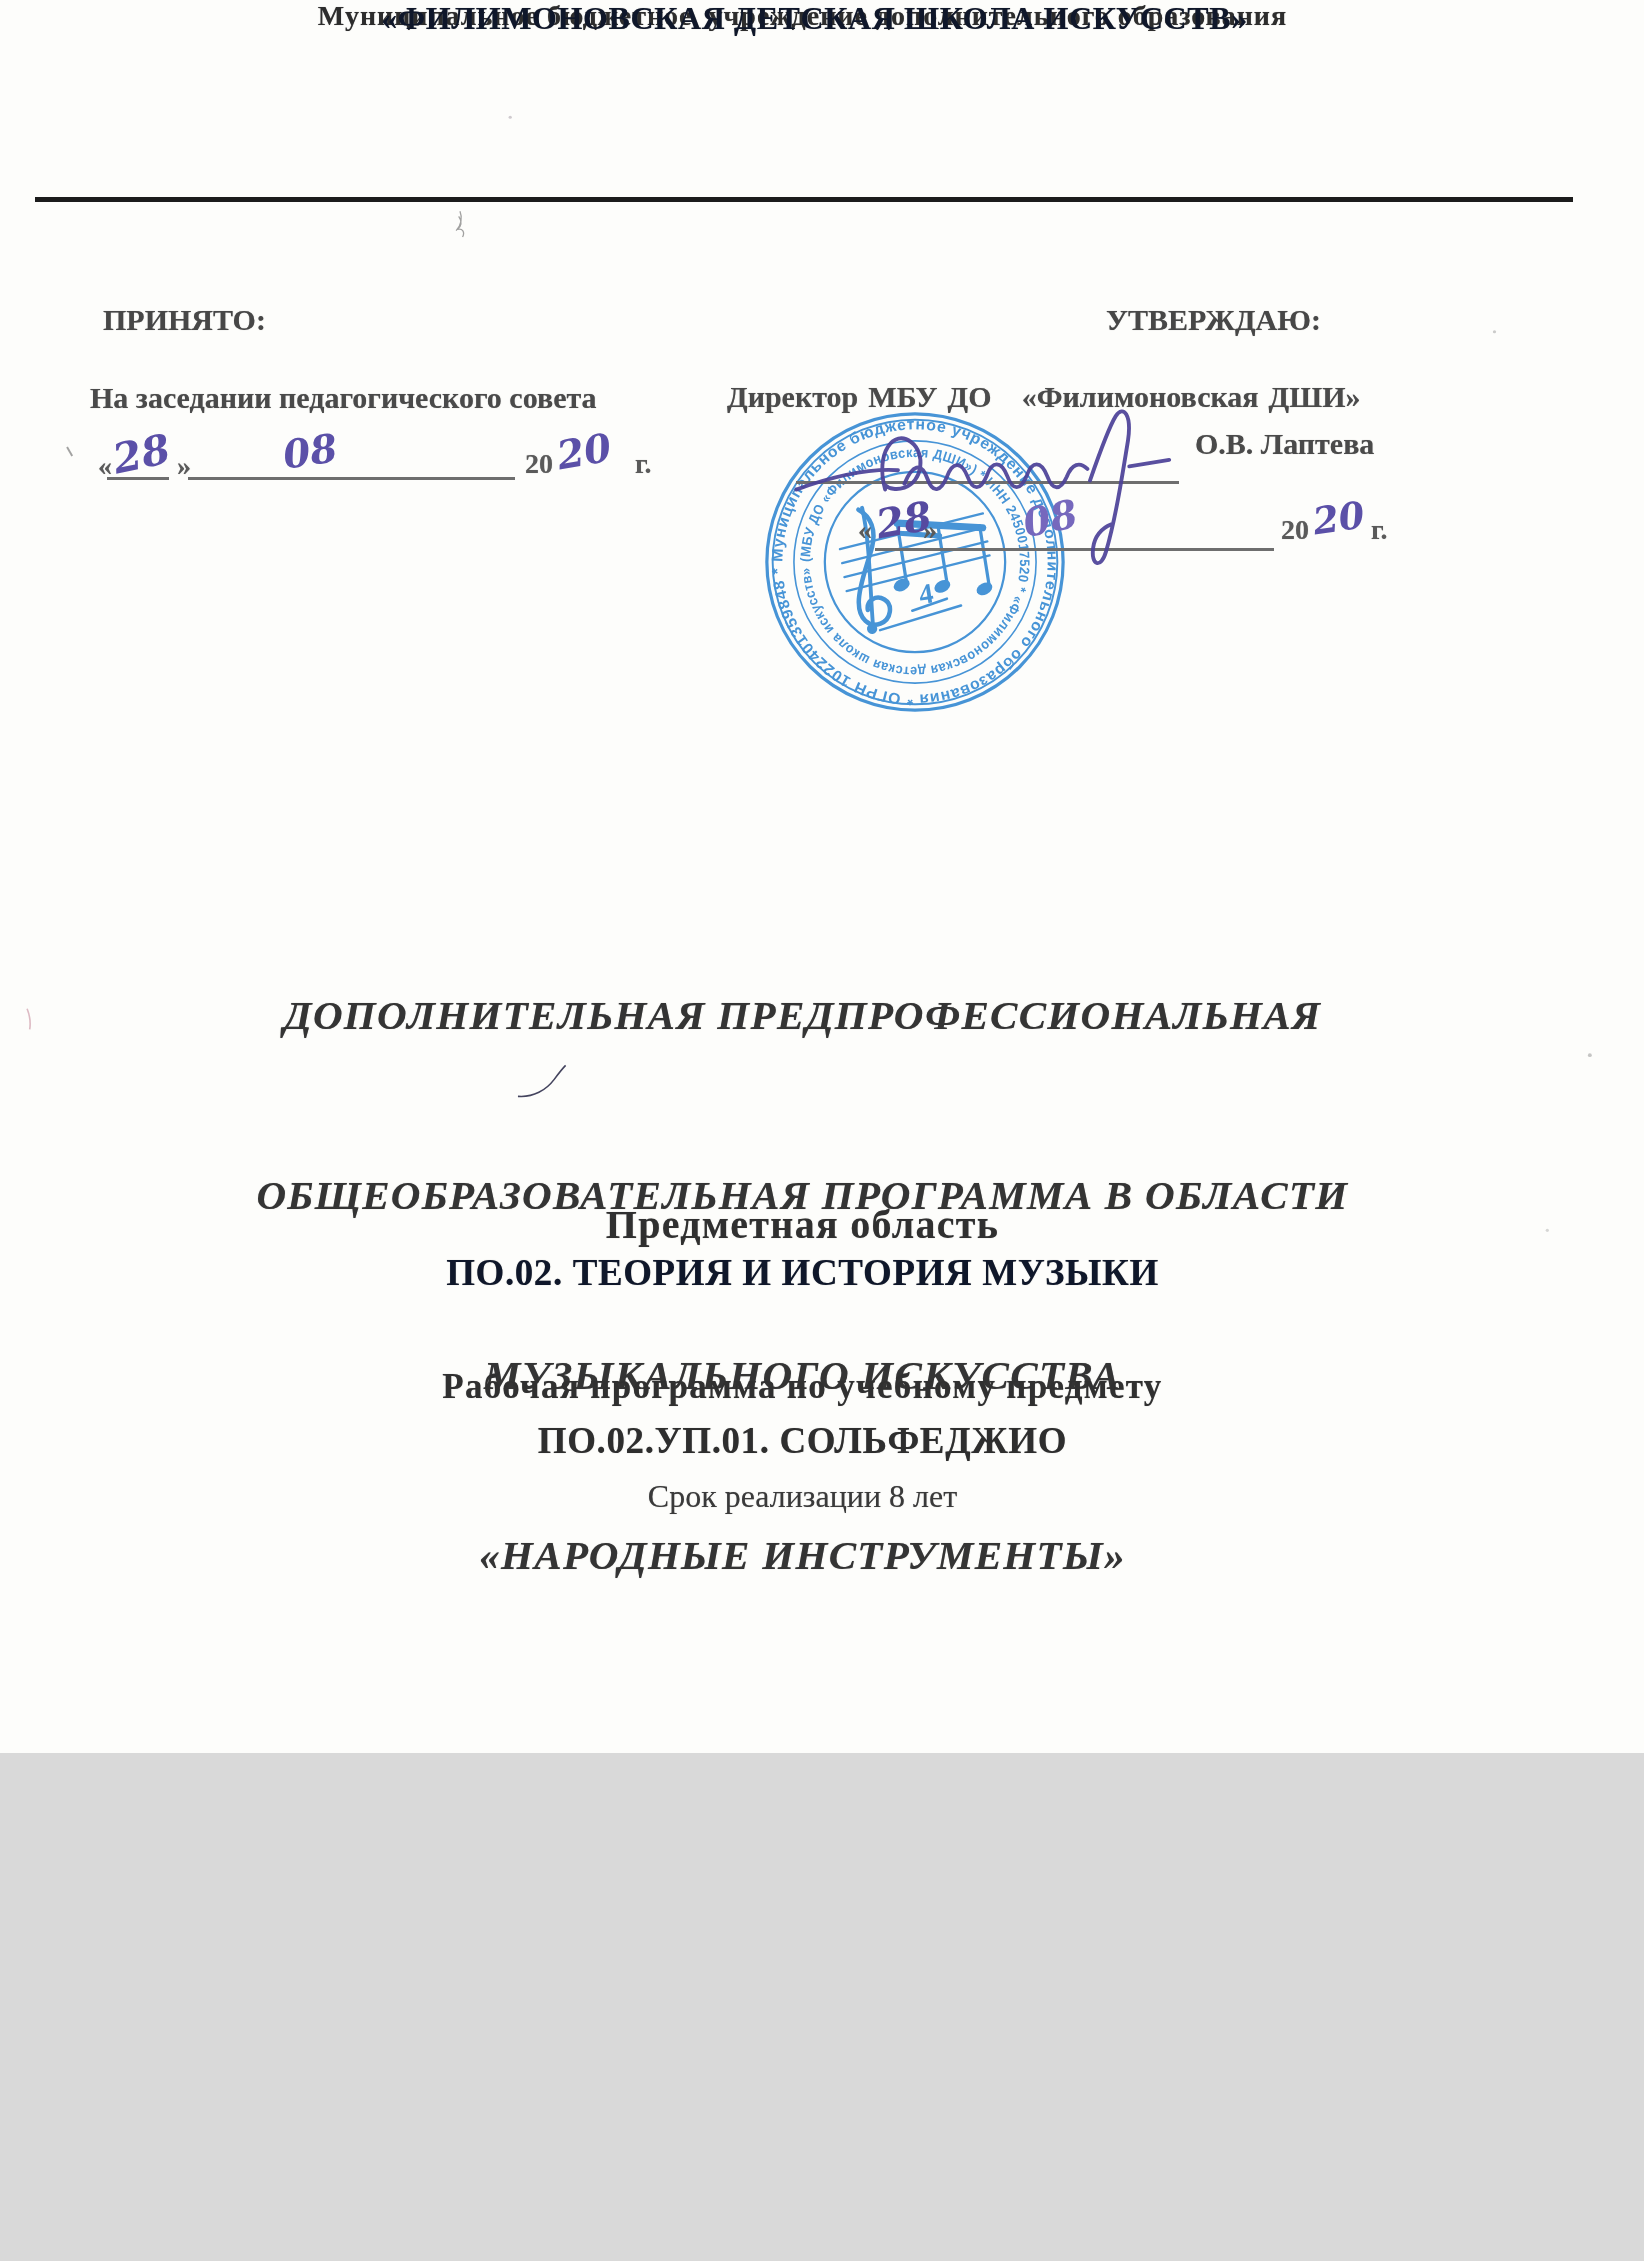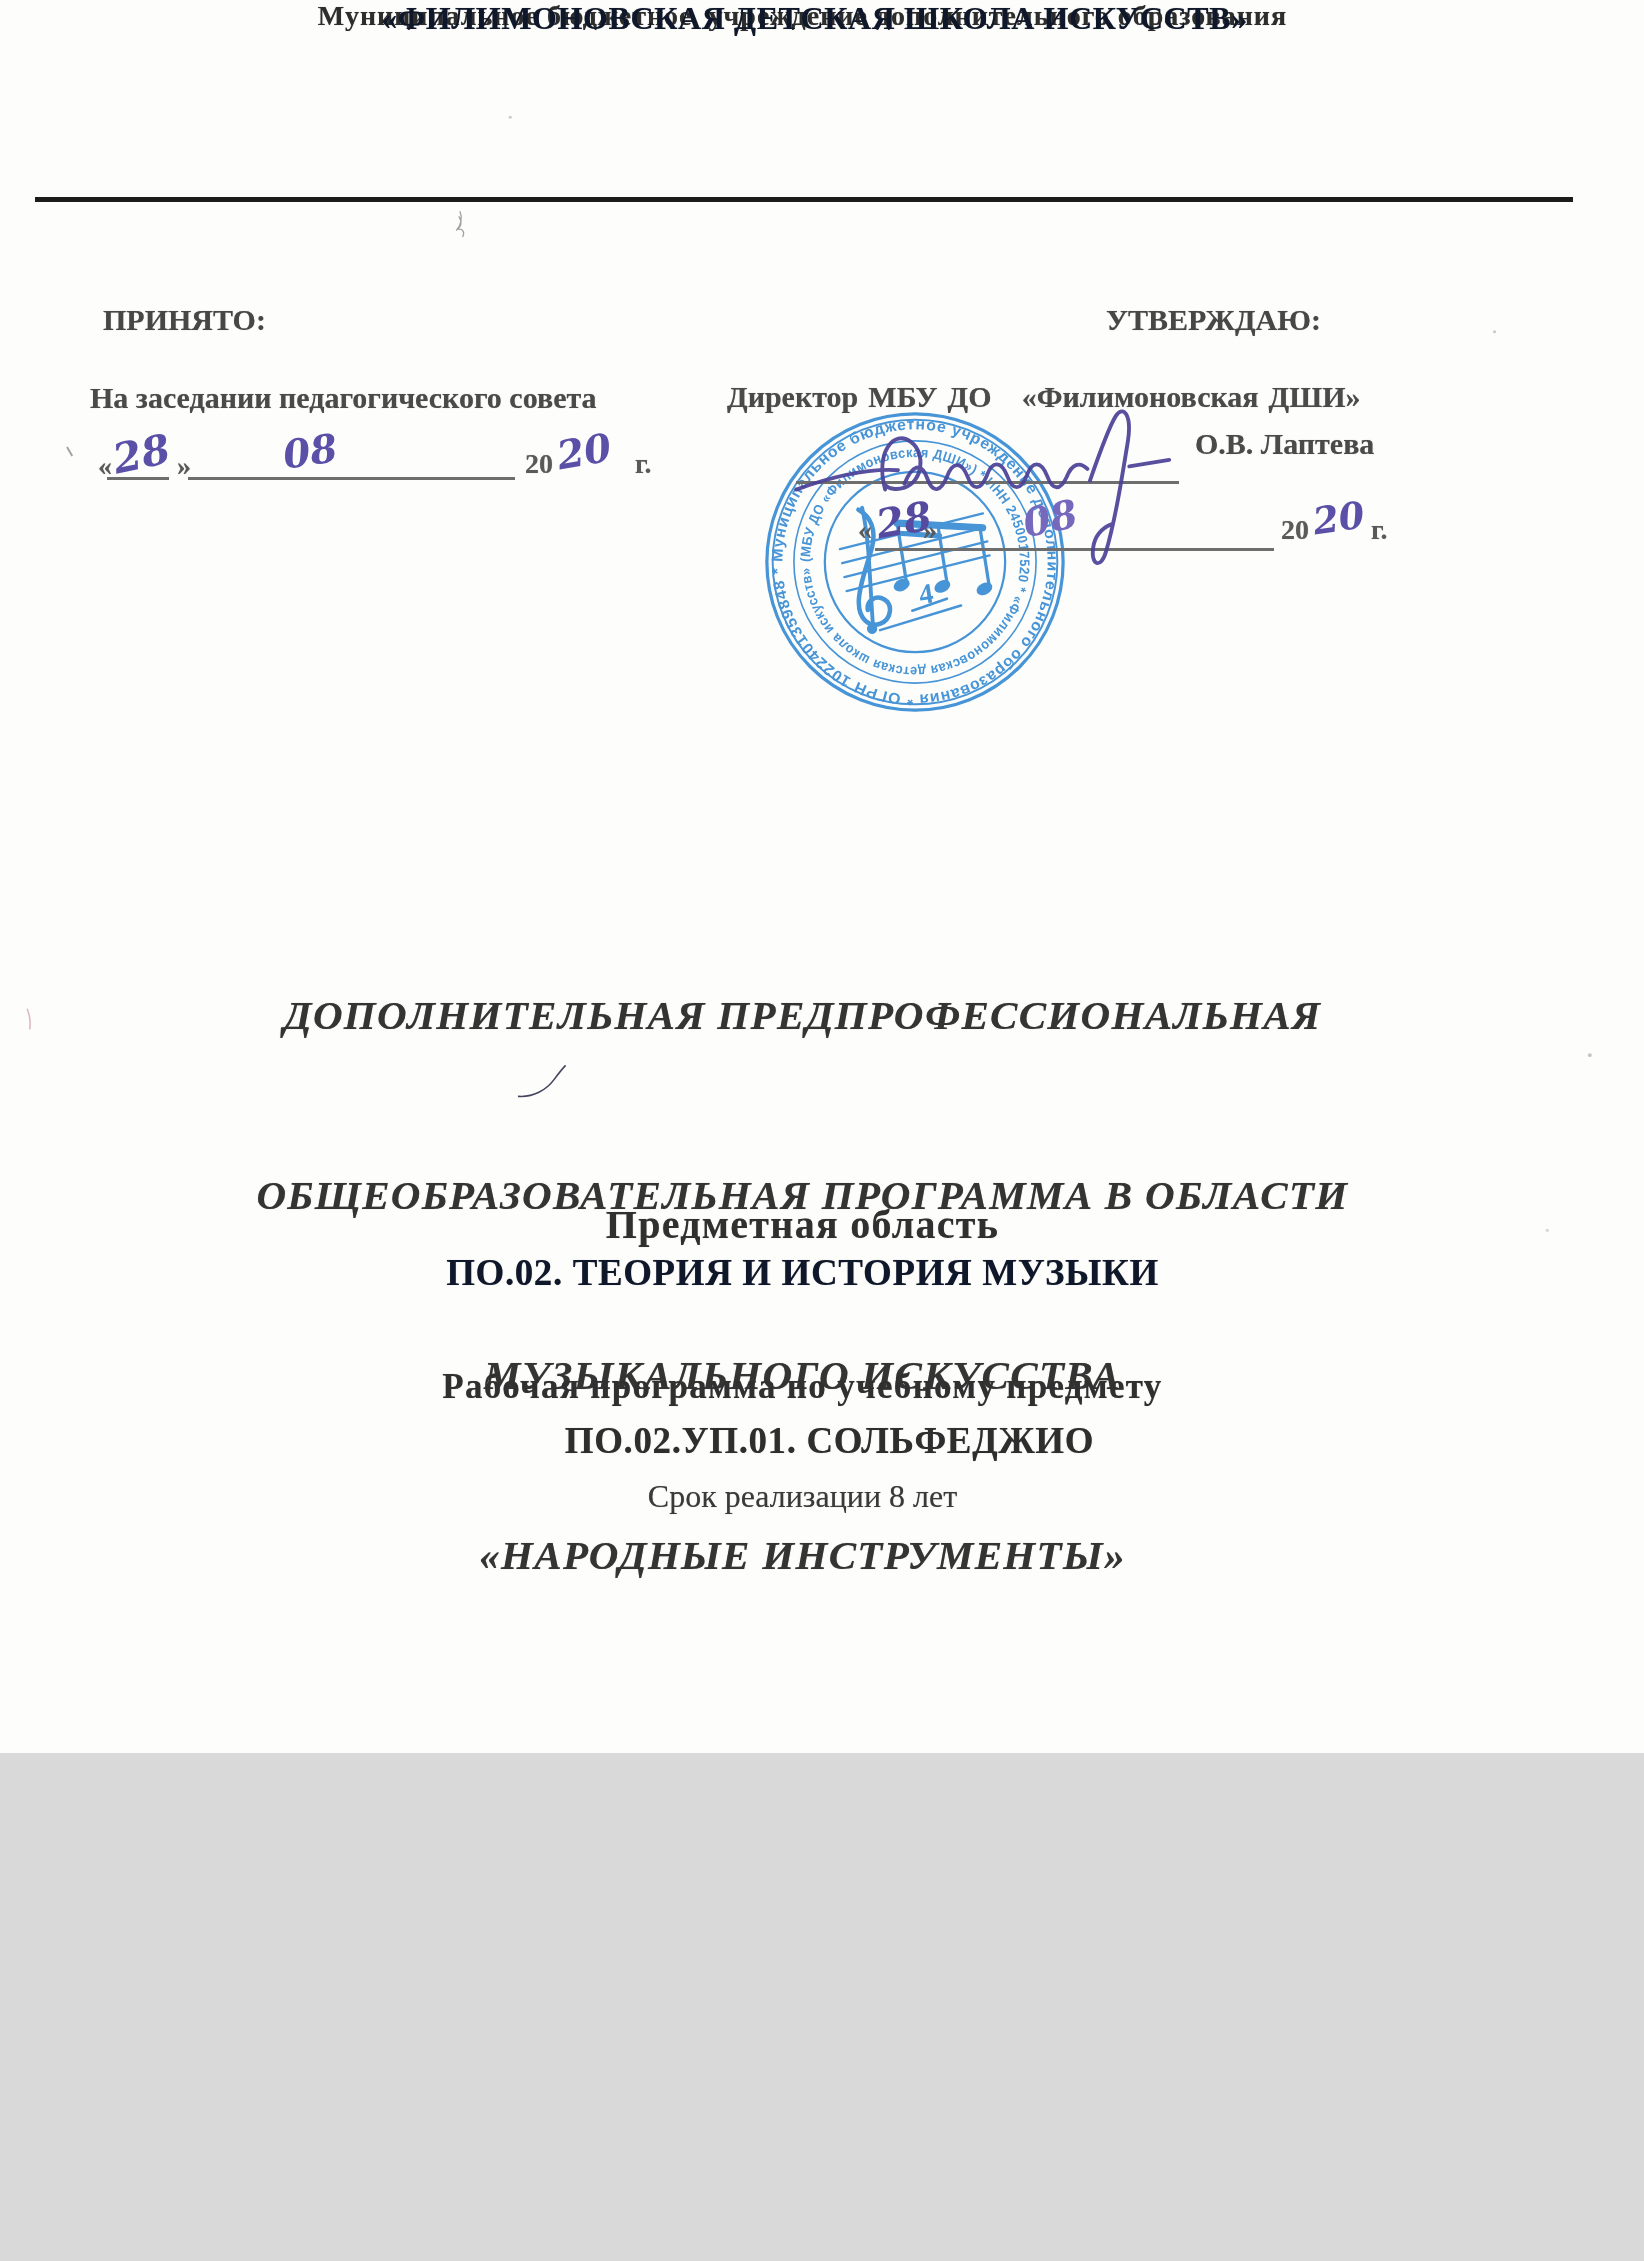--- a/index.html
+++ b/index.html
@@ -15,21 +15,21 @@
   .lbl{font-size:30px;color:#474747;}
   .sub{font-size:30px;color:#4a4a4a;}
   .ln{position:absolute;height:3.2px;background:#6e6e6e;}
   .cyanline{box-shadow:0 3.9px 1.9px -1.9px rgba(70,190,200,.45);}
   .pr{font-size:28px;color:#5a5a5a;font-weight:bold;}
   .hw{font-family:"DejaVu Serif",serif;font-style:italic;font-weight:bold;color:#5b50a8;}
   .title{left:0;top:865px;width:1605px;font-size:41px;line-height:60px;letter-spacing:1.3px;color:#343434;font-style:italic;}
   .s1{left:0;top:1201px;width:1605px;font-size:40px;letter-spacing:1.3px;color:#303030;}
   .s2{left:0;top:1251px;width:1605px;font-size:37px;letter-spacing:0.6px;color:#0f172a;}
   .s3{left:0;top:1367px;width:1605px;font-size:35px;letter-spacing:1.3px;color:#303030;}
-  .s4{left:0;top:1419px;width:1605px;font-size:37px;letter-spacing:0.6px;color:#2e2e2e;padding-left:27px;}
+  .s4{left:0;top:1419px;width:1605px;font-size:37px;letter-spacing:0.6px;color:#2e2e2e;}
   .s5{left:0;top:1478px;width:1605px;font-size:32px;font-weight:normal;color:#3a3a3a;}
   .stamp{position:absolute;left:763px;top:410px;width:304px;height:304px;opacity:.88;filter:blur(0.2px);z-index:1;}
   .ink{position:absolute;left:0;top:0;width:1644px;height:2261px;pointer-events:none;z-index:5;}
   .z2{z-index:2}.z4{z-index:4}
 </style>
 </head>
 <body>
 
 <div class="page">
 

